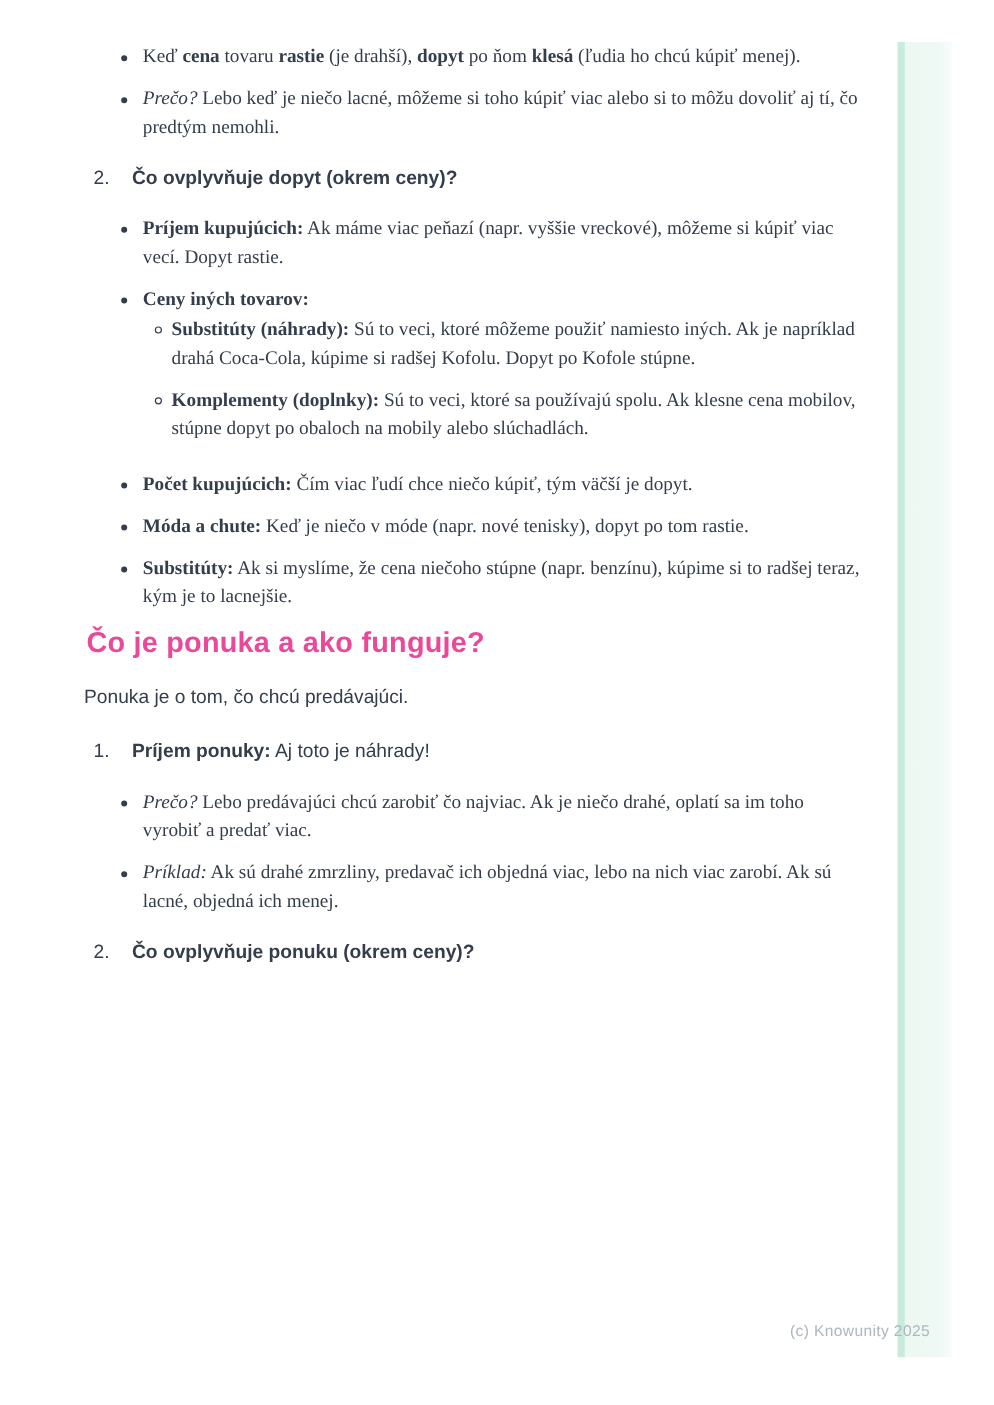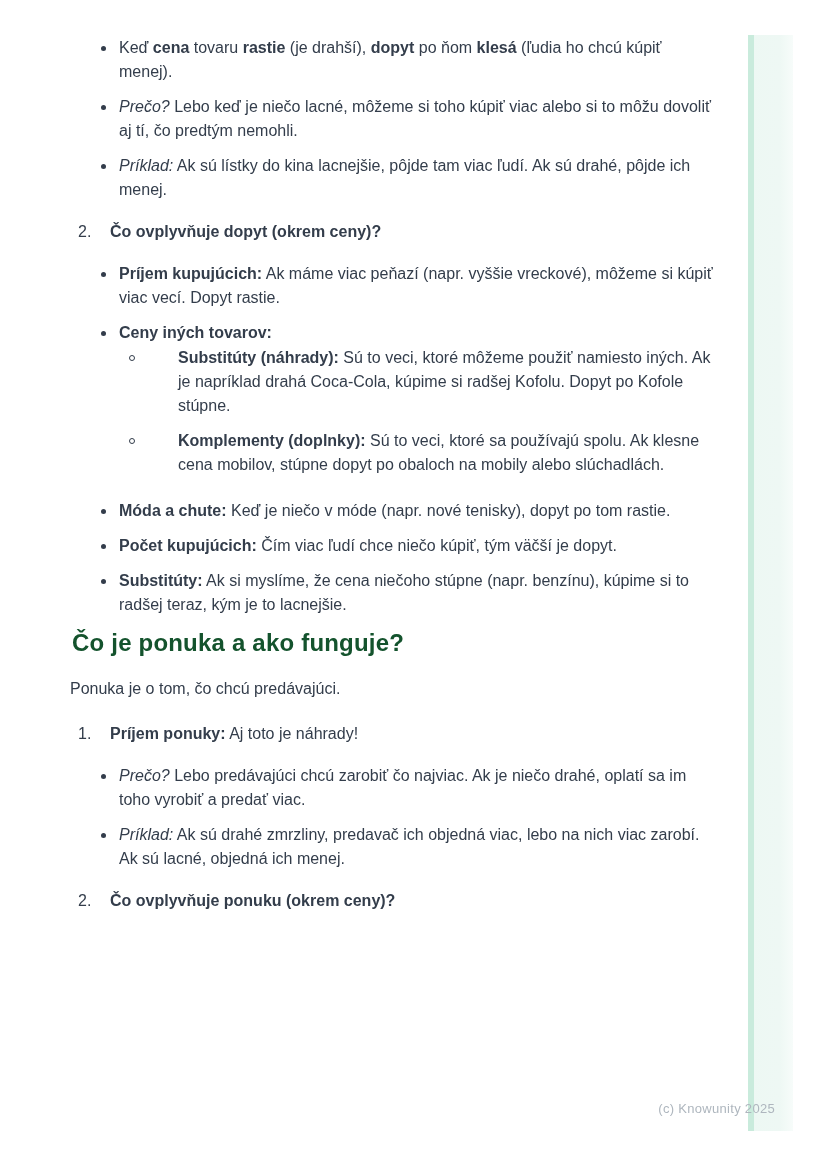--- a/index.html
+++ b/index.html
@@ -21,39 +21,39 @@
     background:#c9ebdc;
   }
   .content {
     position:absolute; left:70px; top:36px; width:648px;
     font-size:16px; line-height:24px; z-index:1;
   }
   .b { font-weight:700; }
   .i { font-style:italic; }
   .li { display:flex; margin:0 0 11px 0; }
   .li .li-body { flex:1 1 auto; min-width:0; }
-  .l1 { margin-left:26px; }
+  .l1 { margin-left:26px;font-family:Liberation Serif, serif; }
   .marker { flex:none; display:block; }
   .m1 { width:23px; }
   .m1::before {
     content:''; display:block; width:5px; height:5px; border-radius:50%;
     background:#333d4b; margin:10px 0 0 5px;
   }
   .ul2 { margin-top:1px; }
-  .ul2 .li { margin:0 0 11px 8px;gap:35px; }
+  .ul2 .li { margin:0 0 11px 8px; }
   .m2 { width:16px; }
   .m2::before {
     content:''; display:block; width:6px; height:6px; border-radius:50%;
     border:1.5px solid #333d4b; box-sizing:border-box; margin:9px 0 0 2px;
   }
   .num { margin:18px 0 18px 8px; }
   .num-label { flex:none; width:15px; }
   .num .li-text { font-weight:400;margin-left:17px; }
   .heading {
-    font-size:24px; line-height:29px; font-weight:700; color:#14532d;
+    font-size:24px; line-height:29px; font-weight:700; color:#ec4899;
     margin:8px 0 20px 2px; letter-spacing:0.2px;
   }
   .para { margin:0 0 21px 0; }
   .footer {
     position:absolute; top:1102px; right:53px;
     font-size:13px; line-height:14px; color:#aeb6be;
     letter-spacing:0.3px; z-index:2;
   }
 </style>
 </head>
@@ -68,26 +68,20 @@
       <div class="li l1">
         <span class="marker m1"></span>
         <div class="li-body">
           <div class="li-text"><span>Keď </span><span class="b ">cena</span><span> tovaru </span><span class="b ">rastie</span><span> (je drahší), </span><span class="b ">dopyt</span><span> po ňom </span><span class="b ">klesá</span><span> (ľudia ho chcú kúpiť menej).</span></div>
         </div>
       </div>
       <div class="li l1">
         <span class="marker m1"></span>
         <div class="li-body">
           <div class="li-text"><span class="i">Prečo?</span><span> Lebo keď je niečo lacné, môžeme si toho kúpiť viac alebo si to môžu dovoliť aj tí, čo predtým nemohli.</span></div>
-        </div>
-      </div>
-      <div class="li l1">
-        <span class="marker m1"></span>
-        <div class="li-body">
-          <div class="li-text"><span class="i">Príklad:</span><span> Ak sú lístky do kina lacnejšie, pôjde tam viac ľudí. Ak sú drahé, pôjde ich menej.</span></div>
         </div>
       </div>
     </div>
     <div class="li num">
       <span class="num-label">2.</span>
       <div class="li-text"><span class="b ">Čo ovplyvňuje dopyt (okrem ceny)?</span></div>
     </div>
     <div class="ul1">
       <div class="li l1">
         <span class="marker m1"></span>
@@ -111,27 +105,27 @@
               <div class="li-body">
                 <div class="li-text"><span class="b ">Komplementy (doplnky):</span><span> Sú to veci, ktoré sa používajú spolu. Ak klesne cena mobilov, stúpne dopyt po obaloch na mobily alebo slúchadlách.</span></div>
               </div>
             </div>
           </div>
         </div>
       </div>
       <div class="li l1">
         <span class="marker m1"></span>
         <div class="li-body">
-          <div class="li-text"><span class="b ">Móda a chute:</span><span> Keď je niečo v móde (napr. nové tenisky), dopyt po tom rastie.</span></div>
+          <div class="li-text"><span class="b ">Počet kupujúcich:</span><span> Čím viac ľudí chce niečo kúpiť, tým väčší je dopyt.</span></div>
         </div>
       </div>
       <div class="li l1">
         <span class="marker m1"></span>
         <div class="li-body">
-          <div class="li-text"><span class="b ">Počet kupujúcich:</span><span> Čím viac ľudí chce niečo kúpiť, tým väčší je dopyt.</span></div>
+          <div class="li-text"><span class="b ">Móda a chute:</span><span> Keď je niečo v móde (napr. nové tenisky), dopyt po tom rastie.</span></div>
         </div>
       </div>
       <div class="li l1">
         <span class="marker m1"></span>
         <div class="li-body">
           <div class="li-text"><span class="b ">Substitúty:</span><span> Ak si myslíme, že cena niečoho stúpne (napr. benzínu), kúpime si to radšej teraz, kým je to lacnejšie.</span></div>
         </div>
       </div>
     </div>
     <h2 class="heading">Čo je ponuka a ako funguje?</h2>

